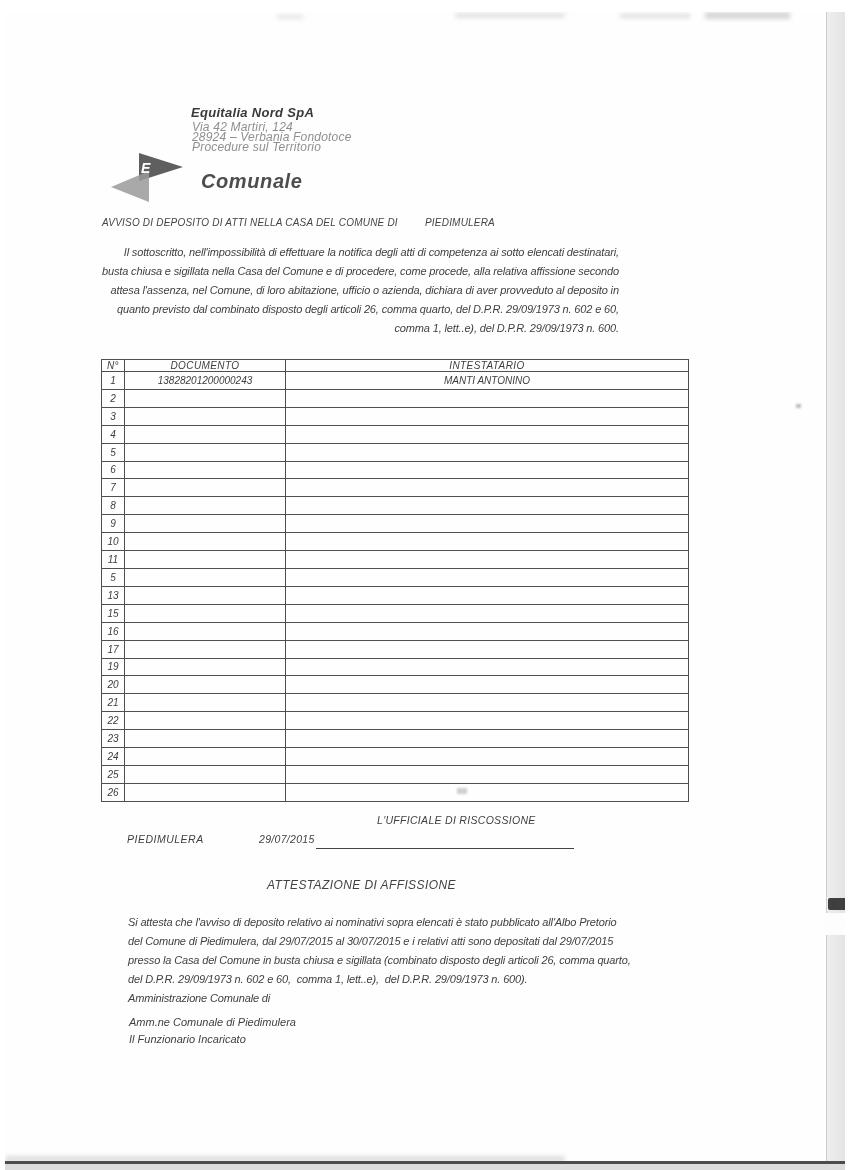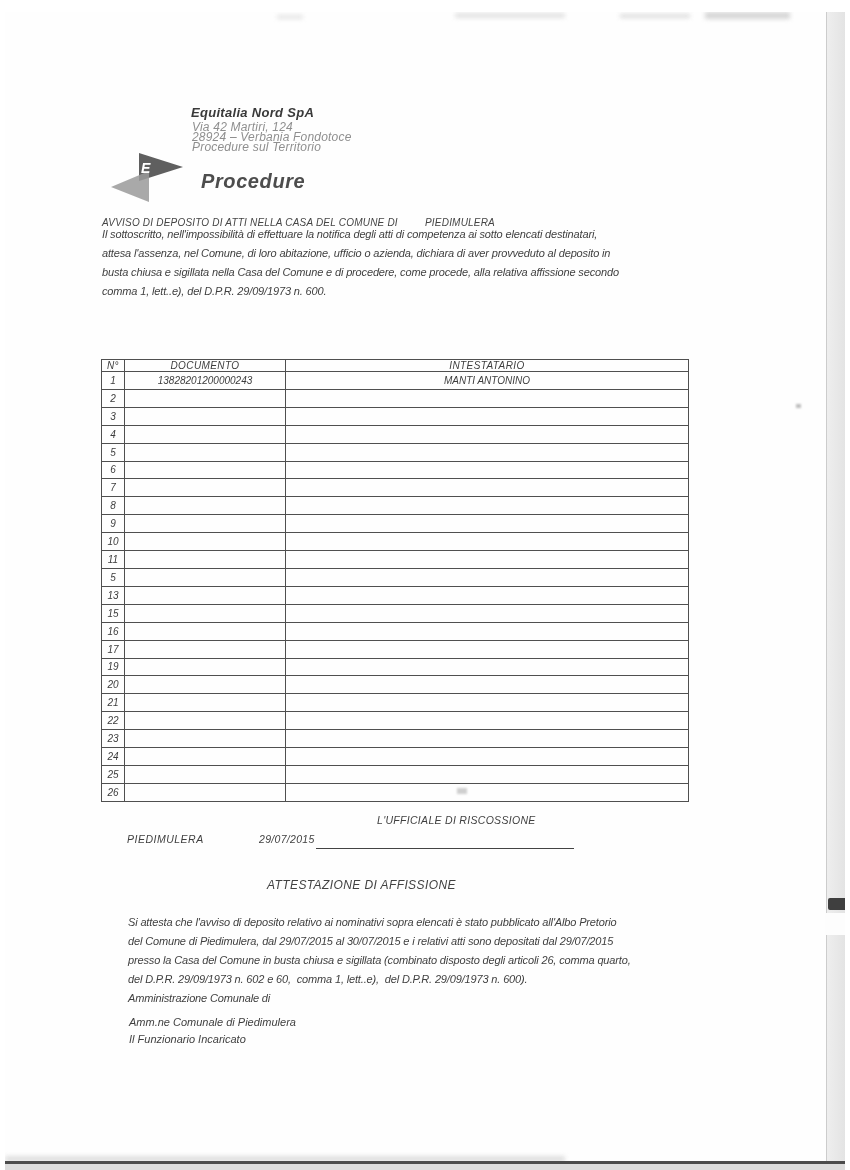--- a/index.html
+++ b/index.html
@@ -75,30 +75,31 @@
     <div>Procedure sul Territorio</div>
   </div>
 
   <div class="abs" style="left:104px;top:140px;width:90px;height:54px;">
     <svg width="90" height="54" viewBox="0 0 90 54">
       <polygon points="30,1 74,15 30,29" fill="#5f5f5f"></polygon>
       <polygon points="40,19 2,35 40,50" fill="#9a9a9a" opacity="0.85"></polygon>
       <text x="32" y="21" font-size="14" font-weight="bold" fill="#ffffff" font-family="Liberation Sans, sans-serif">E</text>
     </svg>
   </div>
-  <div class="abs wordmark" style="left:196px;top:158px;">Procedure</div>
+  <div class="abs wordmark" style="left:196px;top:158px;">Comunale</div>
 
   <div class="abs title-text" style="left:97px;top:205px;">AVVISO DI DEPOSITO DI ATTI NELLA CASA DEL COMUNE DI</div>
   <div class="abs title-text" style="left:420px;top:205px;">PIEDIMULERA</div>
 
-  <div class="abs para" style="left:97px;top:213px;">
+  <div class="abs para" style="left:97px;top:231px;text-align:right;">
 
   <div class="line">Il sottoscritto, nell'impossibilità di effettuare la notifica degli atti di competenza ai sotto elencati destinatari,</div>
+      <div class="line">busta chiusa e sigillata nella Casa del Comune e di procedere, come procede, alla relativa affissione secondo</div>
       <div class="line">attesa l'assenza, nel Comune, di loro abitazione, ufficio o azienda, dichiara di aver provveduto al deposito in</div>
-      <div class="line">busta chiusa e sigillata nella Casa del Comune e di procedere, come procede, alla relativa affissione secondo</div>
+      <div class="line">quanto previsto dal combinato disposto degli articoli 26, comma quarto, del D.P.R. 29/09/1973 n. 602 e 60,</div>
       <div class="line">comma 1, lett..e), del D.P.R. 29/09/1973 n. 600.</div>
     </div>
 
   <div class="abs" style="left:96px;top:347px;">
     <table class="doc">
       <thead>
         <tr>
           <th class="col-n hdr">N°</th>
           <th class="col-doc hdr">DOCUMENTO</th>
           <th class="col-int hdr">INTESTATARIO</th>

